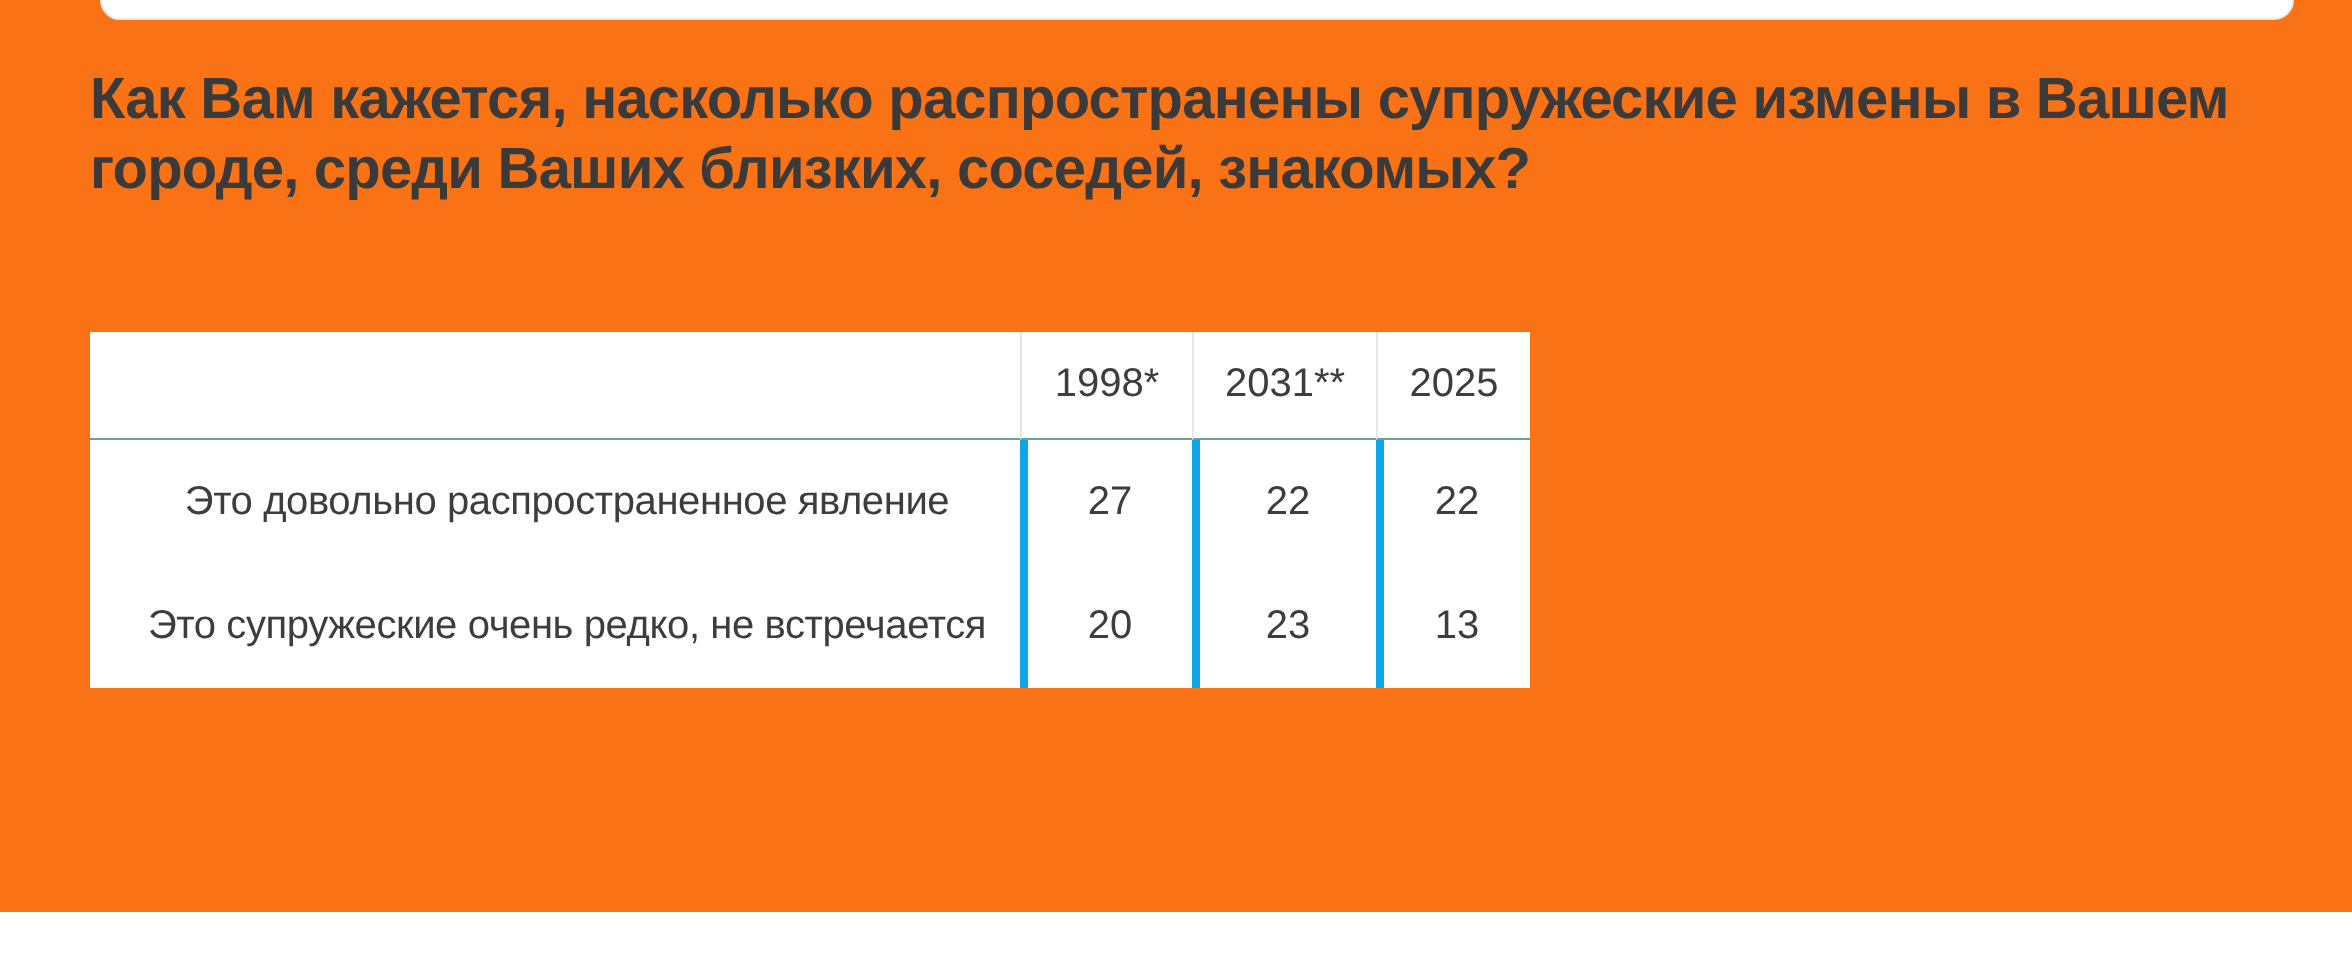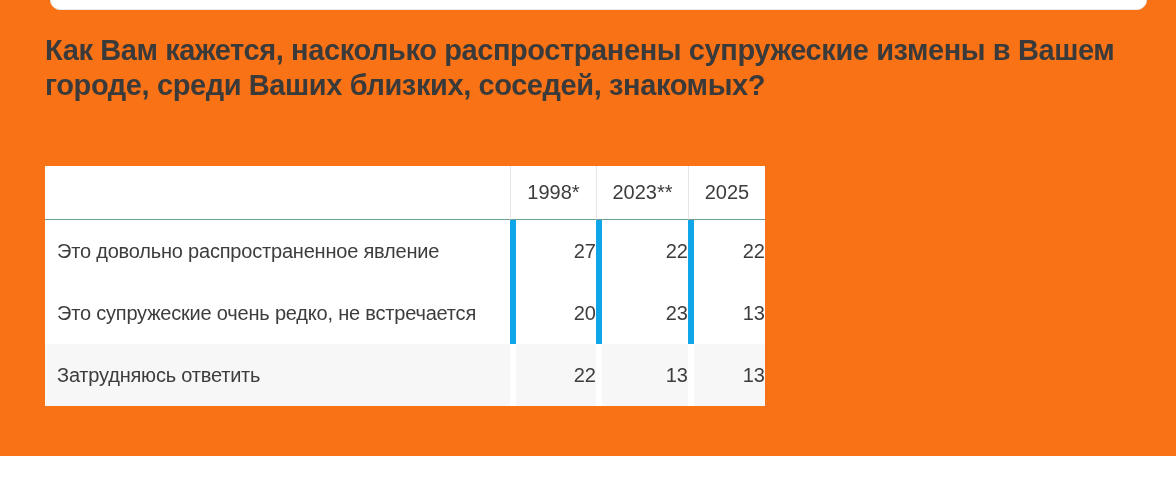--- a/index.html
+++ b/index.html
@@ -77,27 +77,27 @@
   table.results th.label-head { border-left: none; }
 
   table.results td {
     height: 62px;
     font-size: 20px;
     color: #3d3d3d;
     vertical-align: middle;
     background: #ffffff;
   }
   table.results td.label {
-    text-align: left;
+    text-align: center;
     padding-left: 12px;
     letter-spacing: -0.2px;
   }
   table.results td.num {
-    text-align: right;
-    border-left: 6px solid #0ea5e9;
+    text-align: center;
+    border-left: 4px solid #0ea5e9;
   }
   table.results tr.zebra td { background: #f7f7f7; }
   table.results tr.zebra td.num { border-left-color: #ffffff; }
 </style>
 </head>
 <body>
 
 <div class="stage">
 
   <div class="card-edge">
@@ -111,39 +111,33 @@
     <colgroup>
       <col class="c-label">
         <col class="c-y1">
         <col class="c-y2">
         <col class="c-y3">
     </colgroup>
     <thead>
       <tr>
         <th class="label-head"></th>
         <th class="year">1998*</th>
-        <th class="year">2023**</th>
+        <th class="year">2031**</th>
         <th class="year">2025</th>
       </tr>
     </thead>
     <tbody>
       <tr>
         <td class="label">Это довольно распространенное явление</td>
         <td class="num">27</td>
         <td class="num">22</td>
         <td class="num">22</td>
       </tr>
       <tr>
         <td class="label">Это супружеские очень редко, не встречается</td>
         <td class="num">20</td>
         <td class="num">23</td>
         <td class="num">13</td>
       </tr>
-      <tr class="zebra">
-        <td class="label">Затрудняюсь ответить</td>
-        <td class="num">22</td>
-        <td class="num">13</td>
-        <td class="num">13</td>
-      </tr>
     </tbody>
   </table>
 
 </div>
 
 </body></html>

